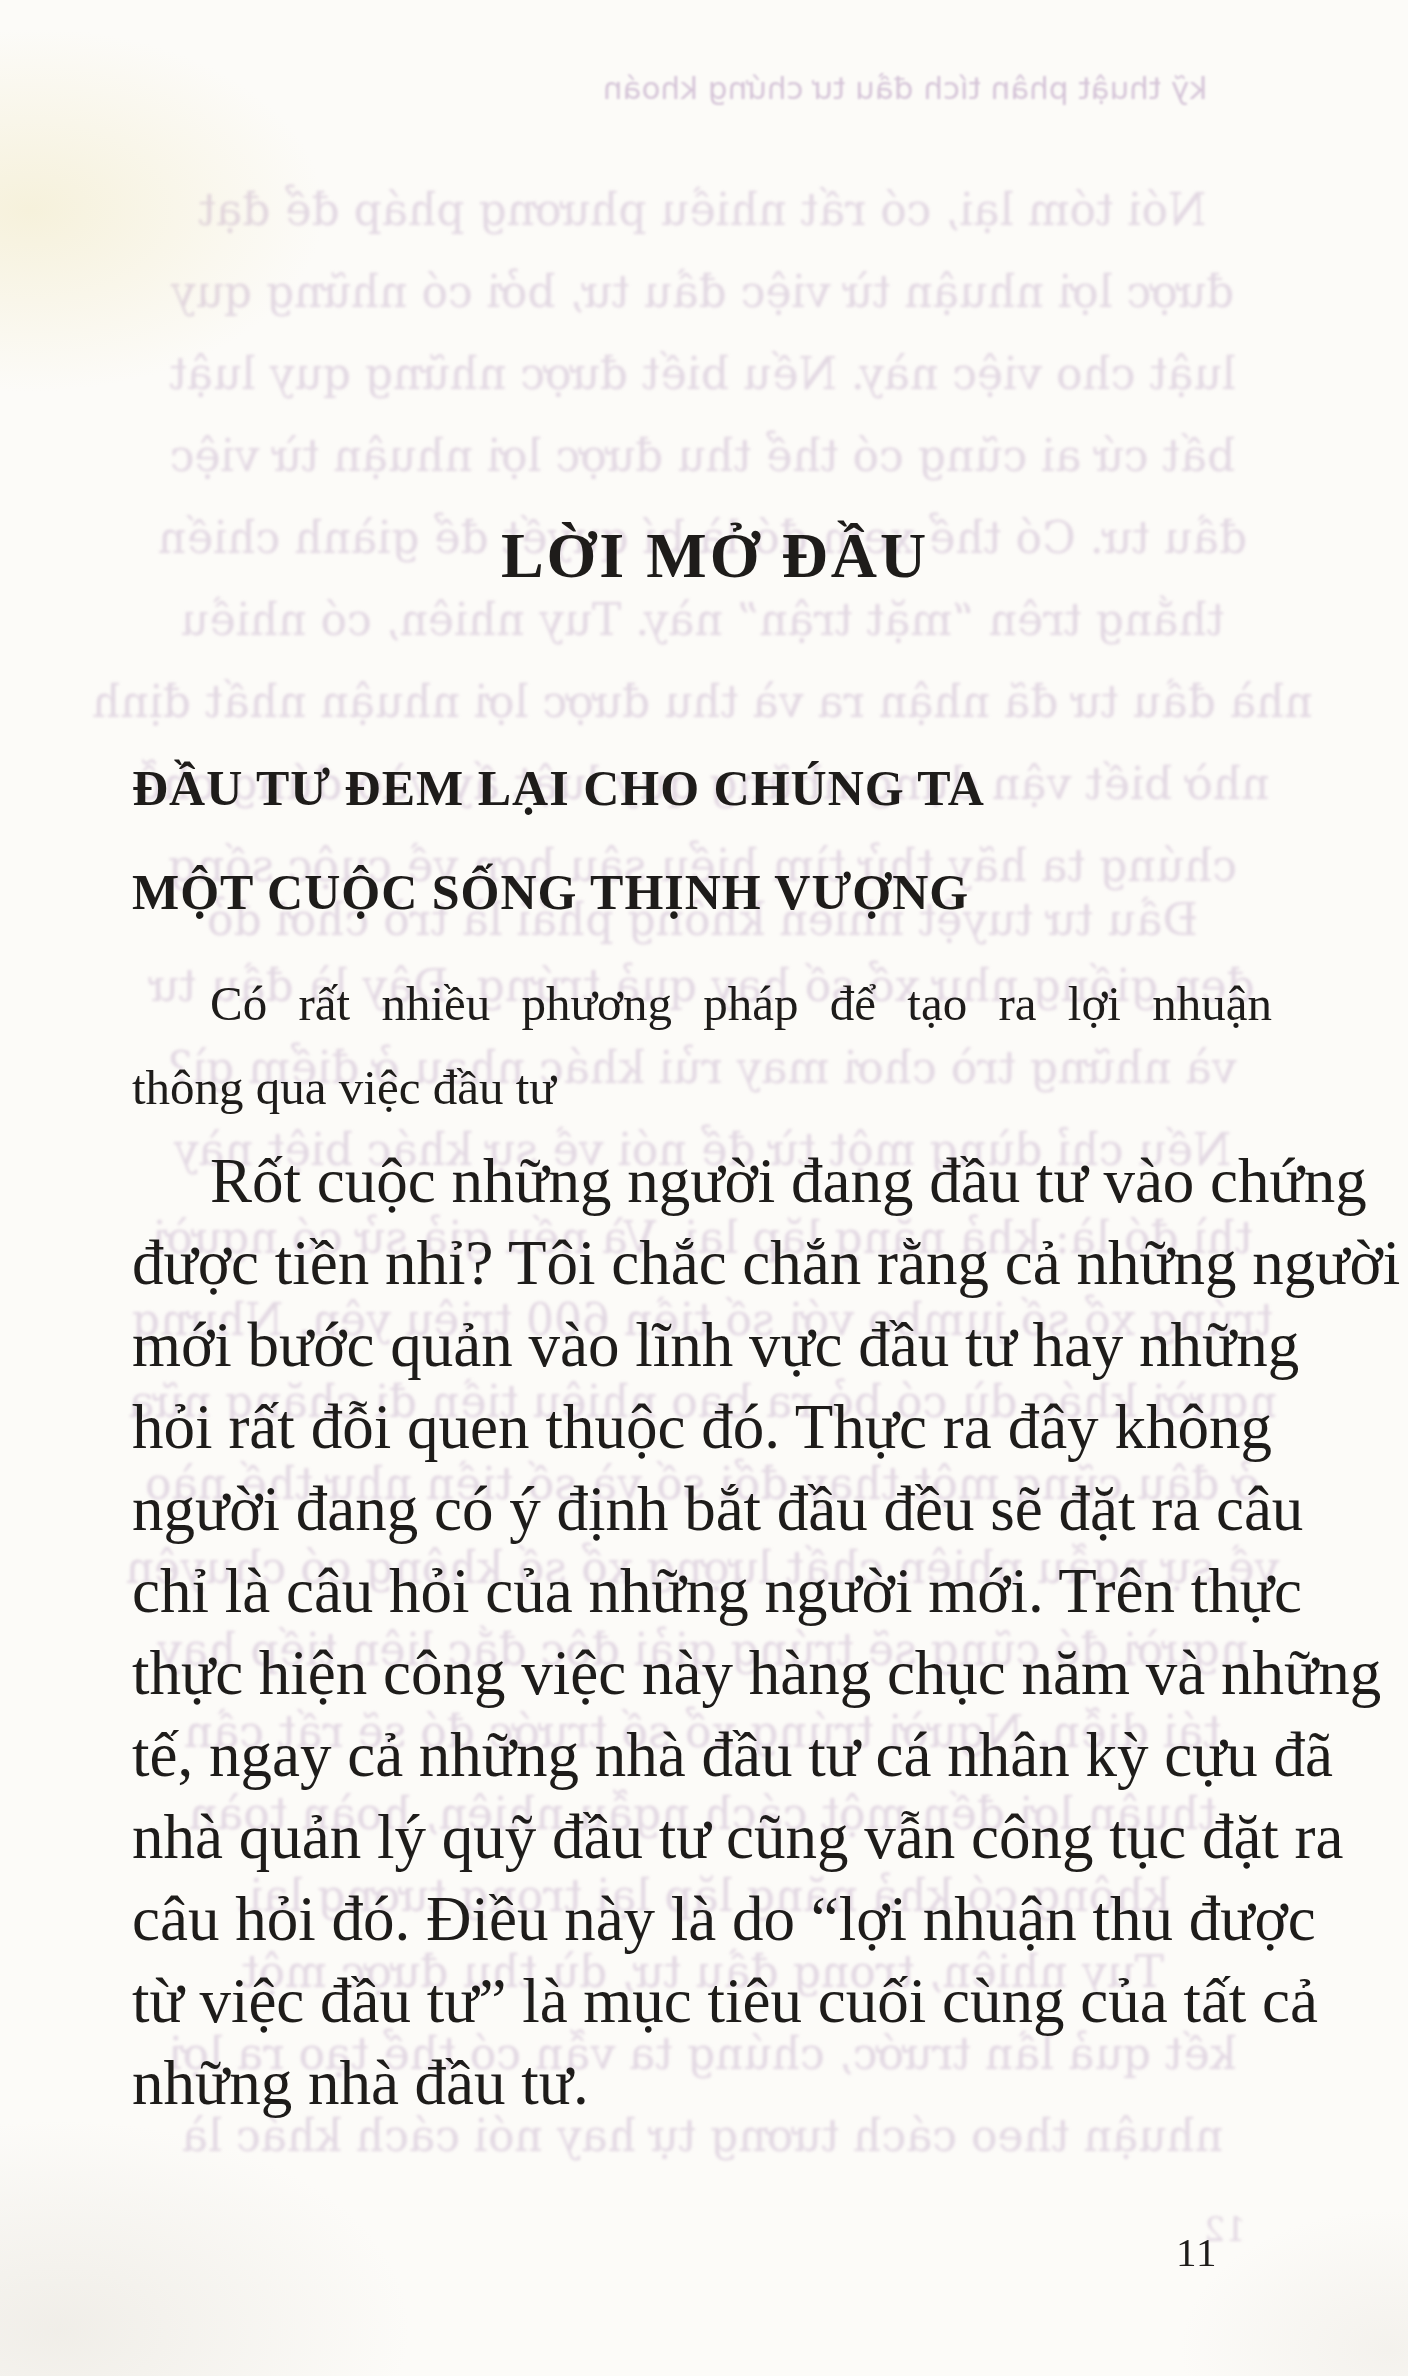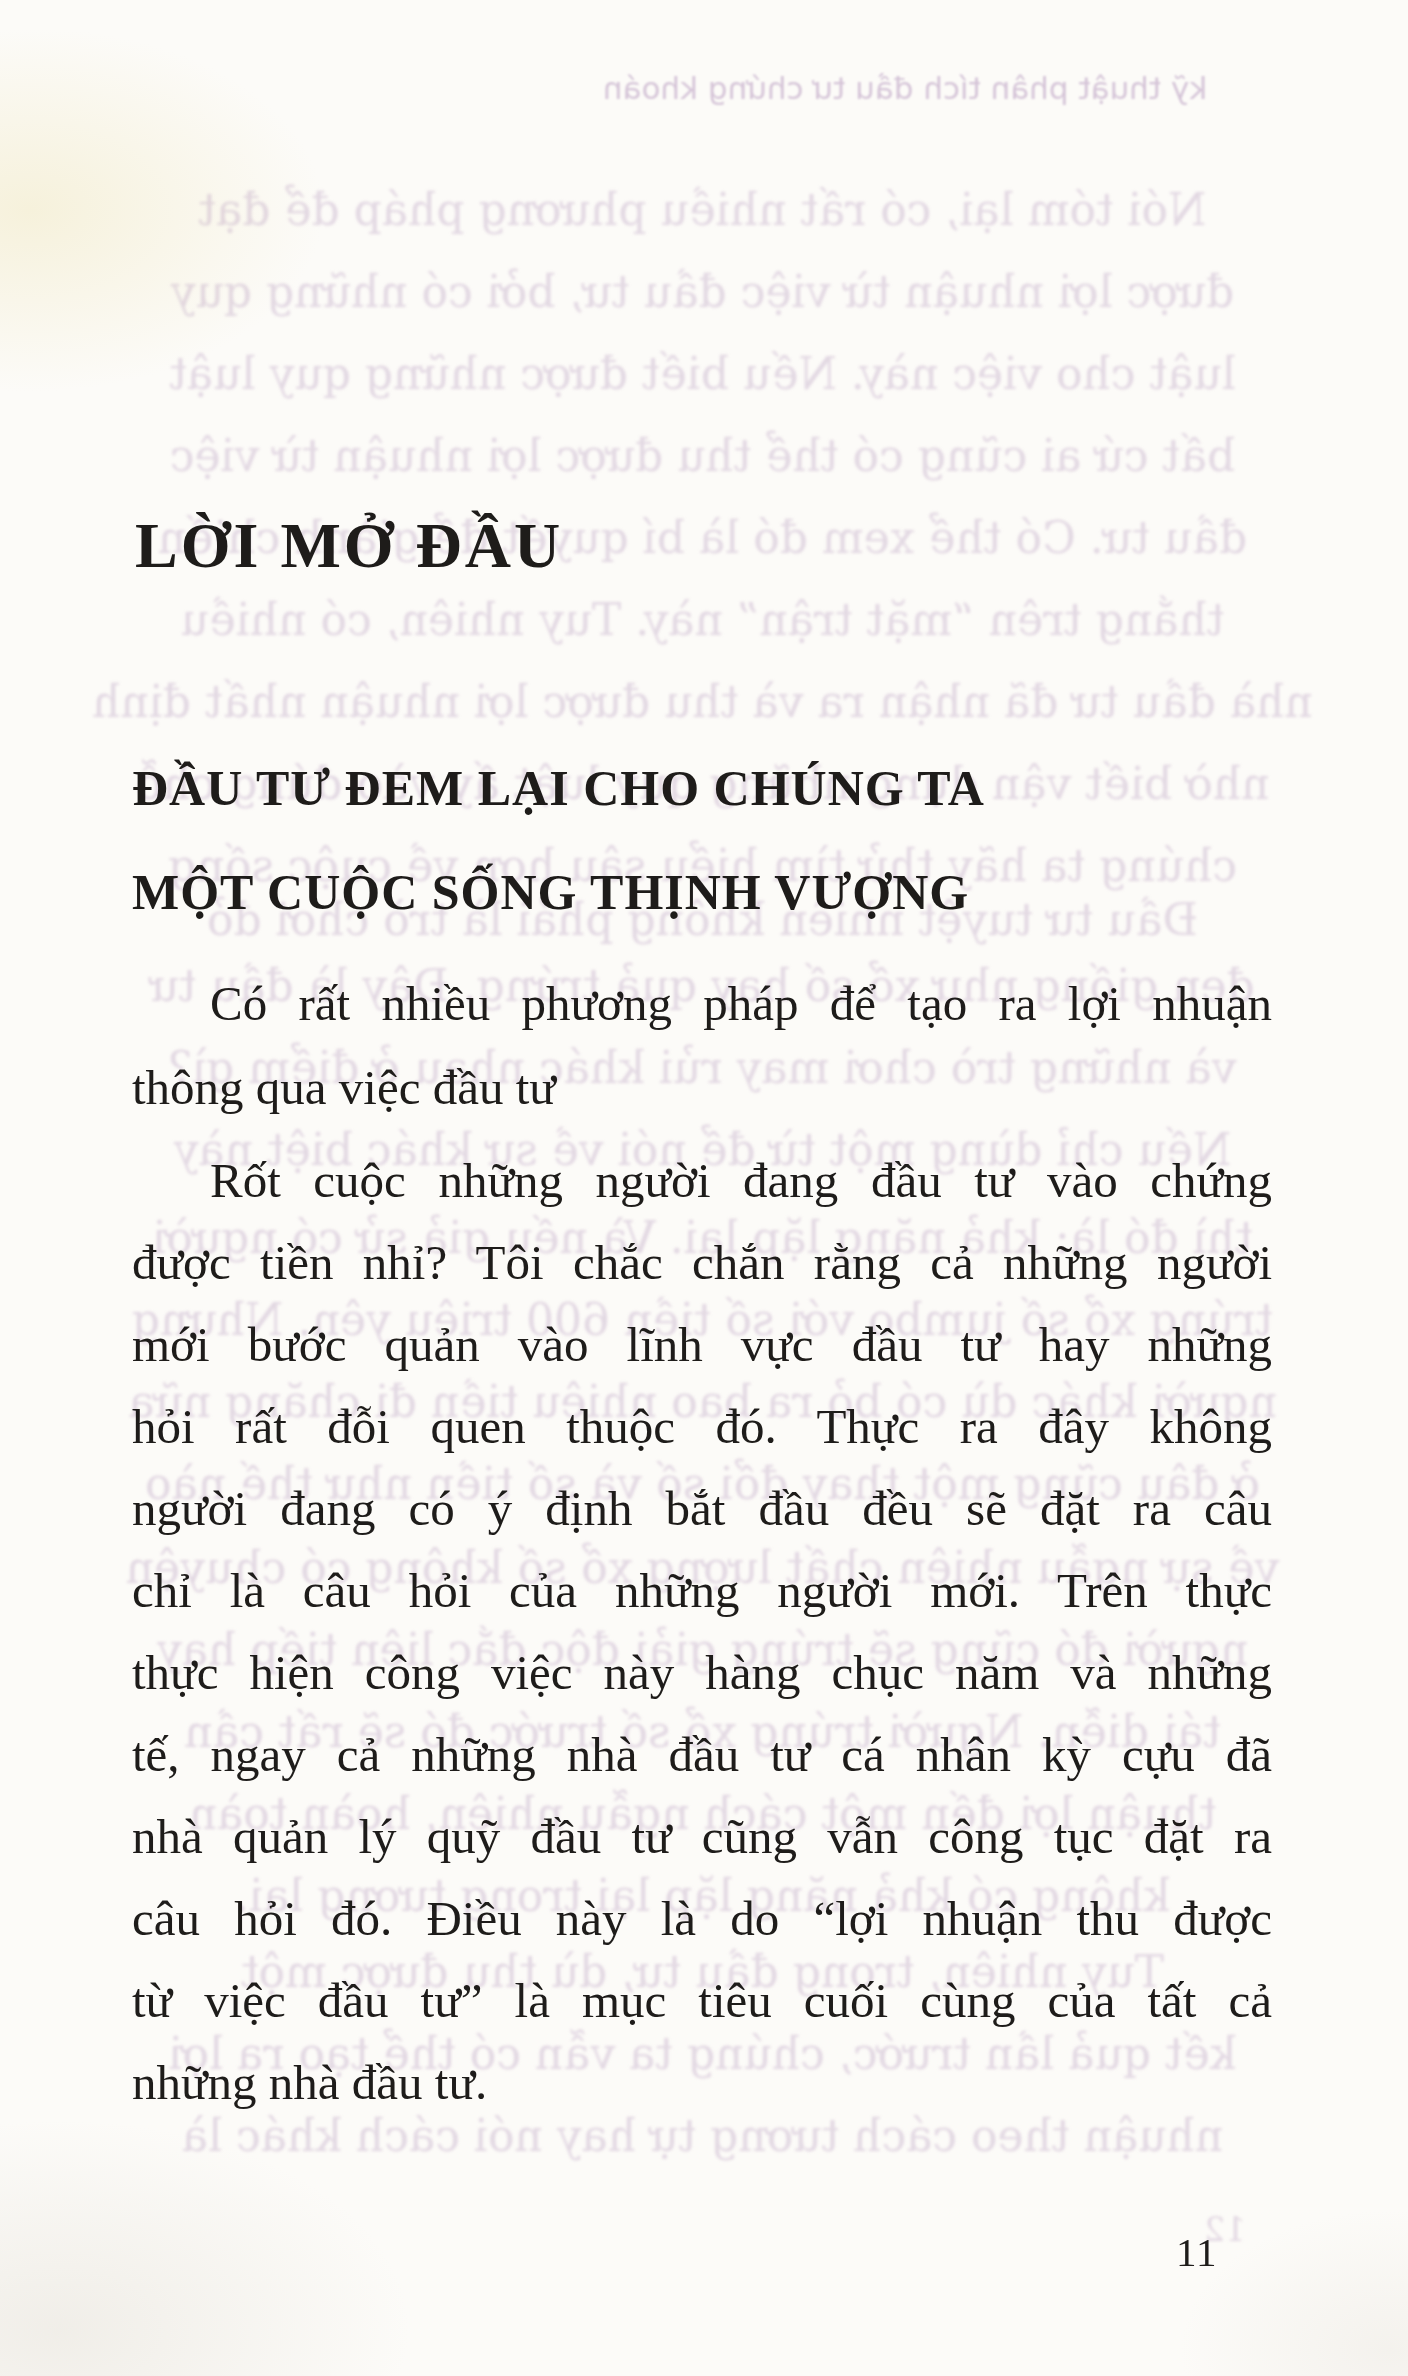--- a/index.html
+++ b/index.html
@@ -38,35 +38,36 @@
     transform:scaleX(-1);
     font-family:"DejaVu Sans", sans-serif;
     font-size:31px;
     color:rgba(var(--ghost),0.40);
     filter:blur(0.9px);
     text-align:center;white-space:nowrap;
   }
 
   
   .title{
-    position:absolute;top:506px;left:132px;width:1140px;margin:3px;
+    position:absolute;top:506px;left:132px;width:1140px;margin:13px;
+    text-align:center;
     font-size:64px;font-weight:bold;letter-spacing:3px;
     color:var(--ink);
   }
   .subtitle{
     position:absolute;top:736px;left:132px;width:1140px;
     font-size:50px;font-weight:bold;line-height:104px;letter-spacing:1px;
   }
   .heading{
     position:absolute;top:962px;left:132px;width:1140px;
     font-size:49px;font-weight:normal;line-height:84px;
   }
   .bodytext{
     position:absolute;top:1140px;left:132px;width:1140px;
-    font-size:49px;line-height:82px;
+    font-size:63px;line-height:82px;
   }
   .line{
     text-align:justify;
     text-align-last:justify;
     height:82px;white-space:nowrap;
   }
   .heading .line{height:84px;}
   .line.end{text-align-last:left;}
   .line.indent{text-indent:78px;}
   .page-number{

